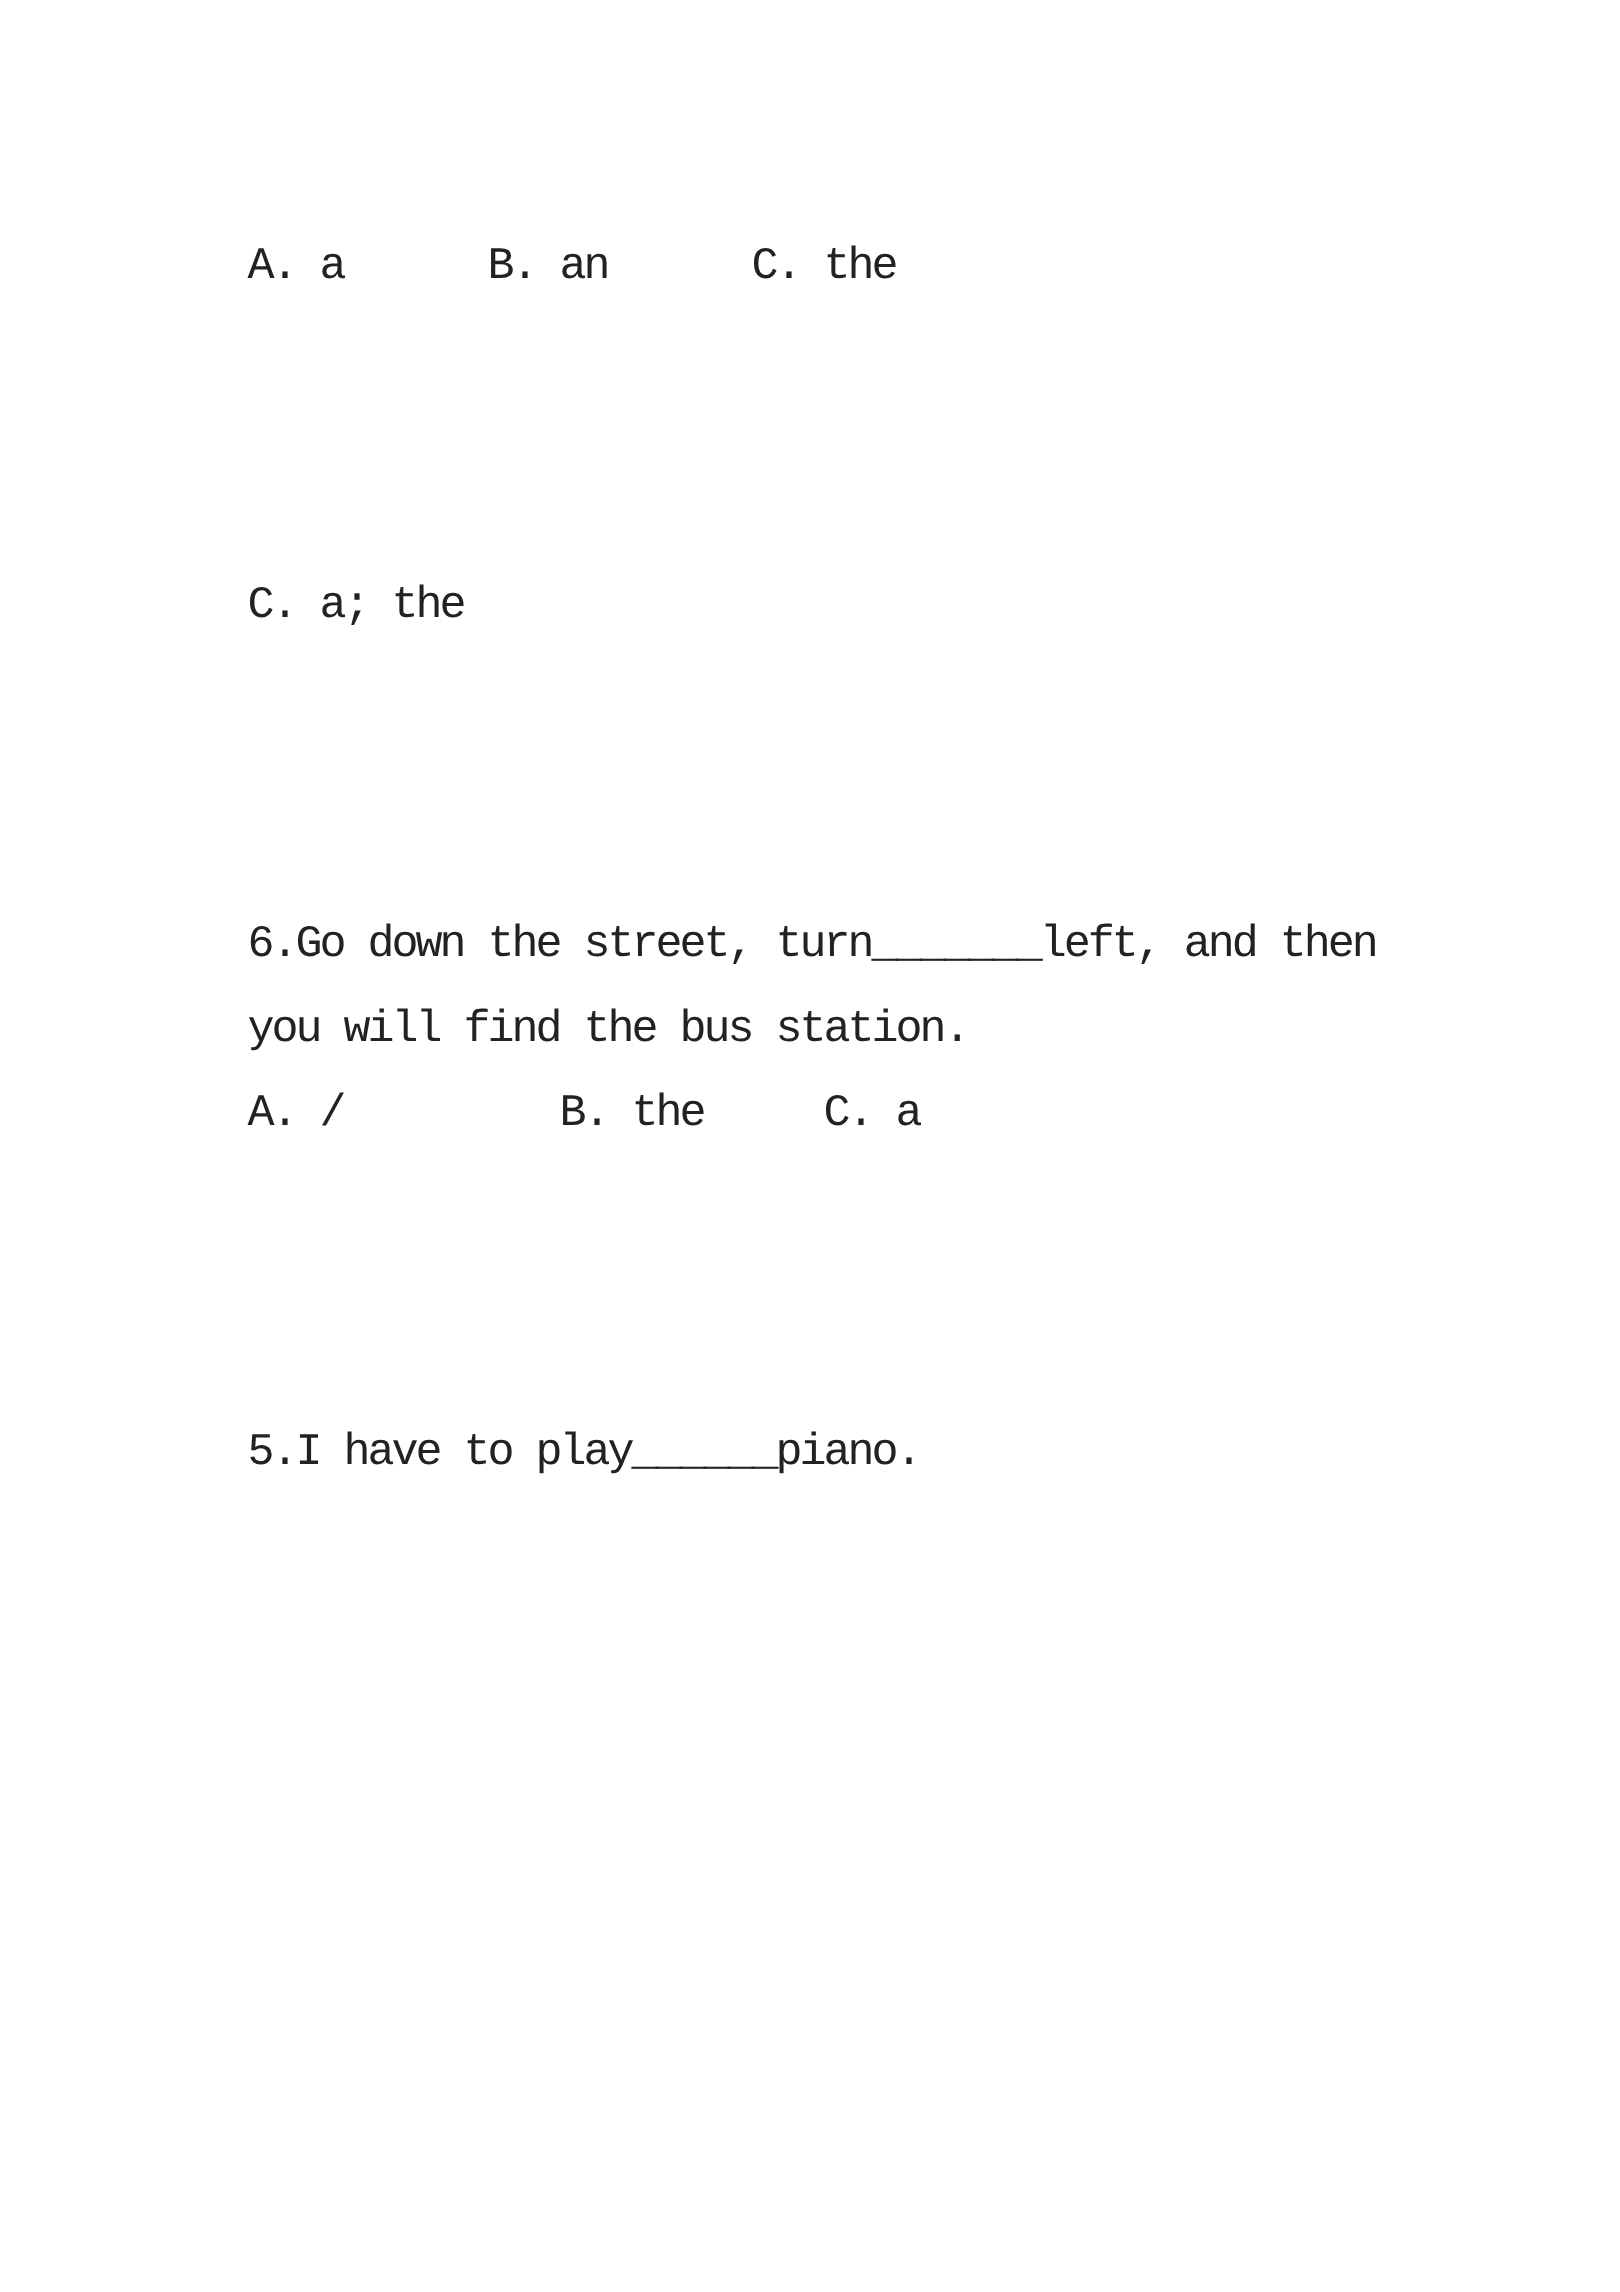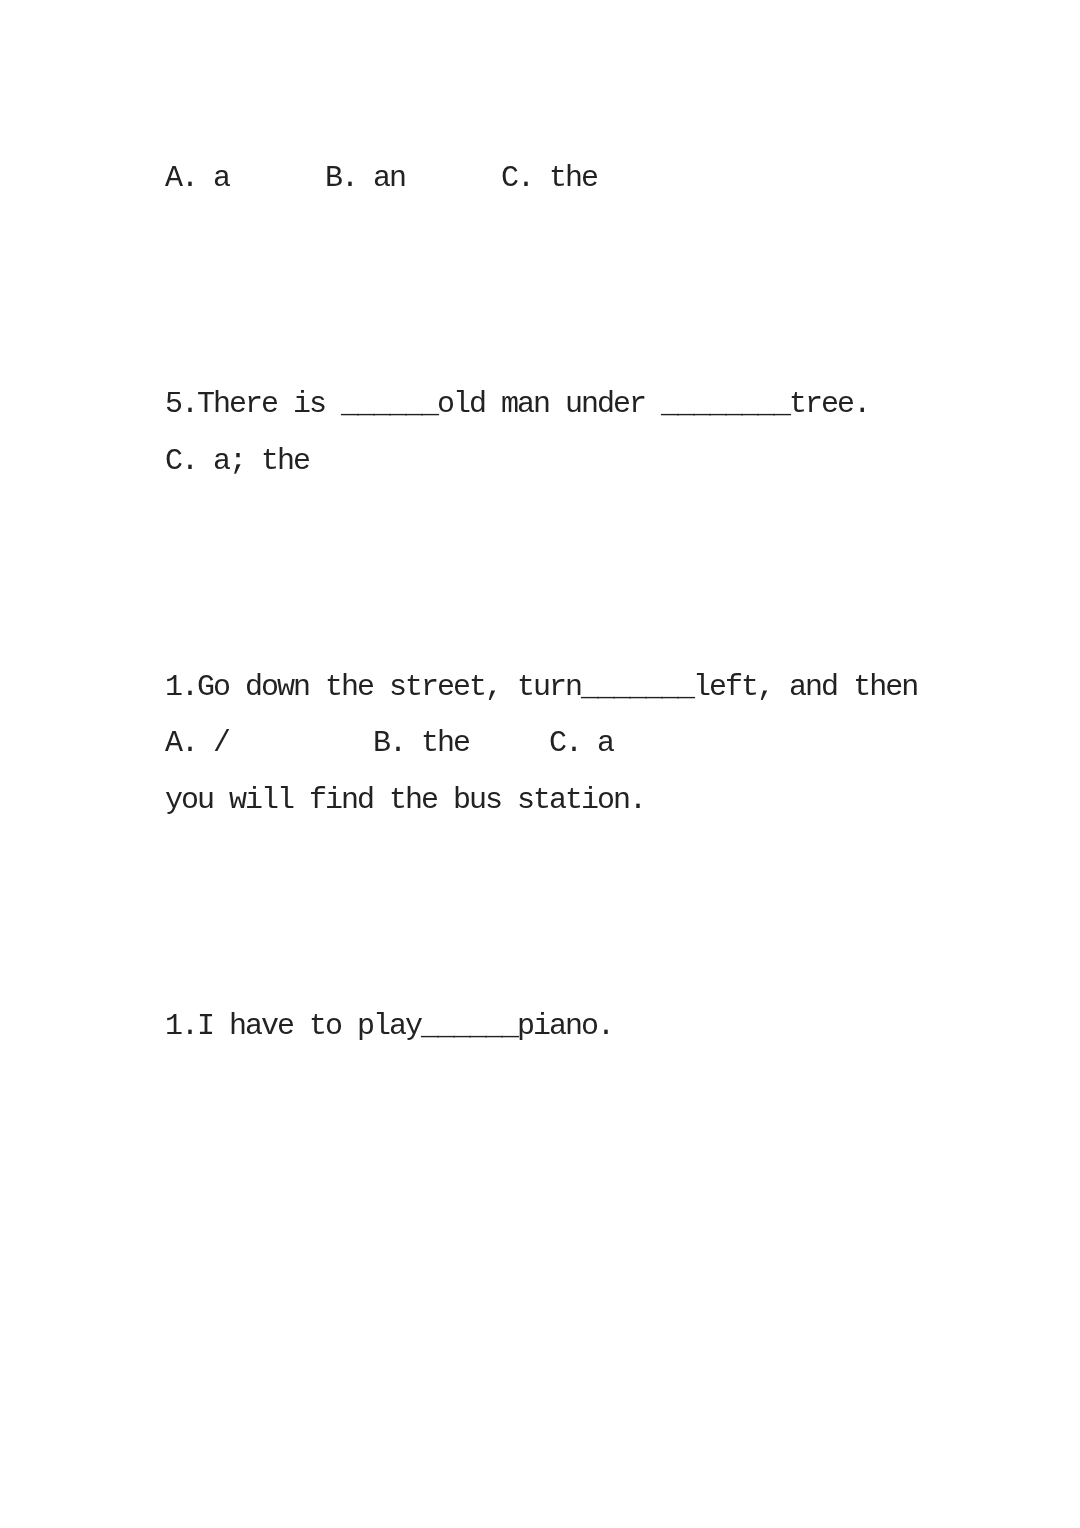--- a/index.html
+++ b/index.html
@@ -33,26 +33,25 @@
 </style>
 </head>
 <body>
 
 <div class="page">
   <div class="doc">
     <div class="line">A. a      B. an      C. the</div>
     <div class="line"></div>
     <div class="line"></div>
     <div class="line"></div>
-    <div class="line">5.There is ______old man under ________tree.</div>
     <div class="line">C. a; the</div>
     <div class="line"></div>
     <div class="line"></div>
     <div class="line"></div>
-    <div class="line">1.Go down the street, turn_______left, and then</div>
+    <div class="line">6.Go down the street, turn_______left, and then</div>
+    <div class="line">you will find the bus station.</div>
     <div class="line">A. /         B. the     C. a</div>
-    <div class="line">you will find the bus station.</div>
     <div class="line"></div>
     <div class="line"></div>
     <div class="line"></div>
-    <div class="line">1.I have to play______piano.</div>
+    <div class="line">5.I have to play______piano.</div>
   </div>
 </div>
 
 </body></html>

